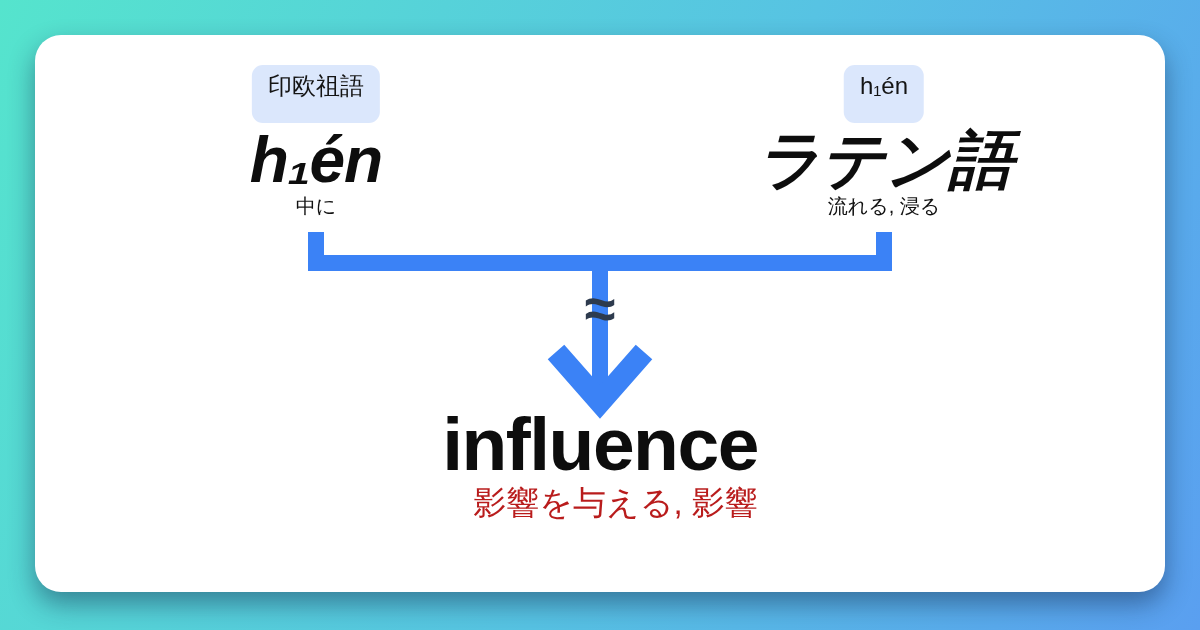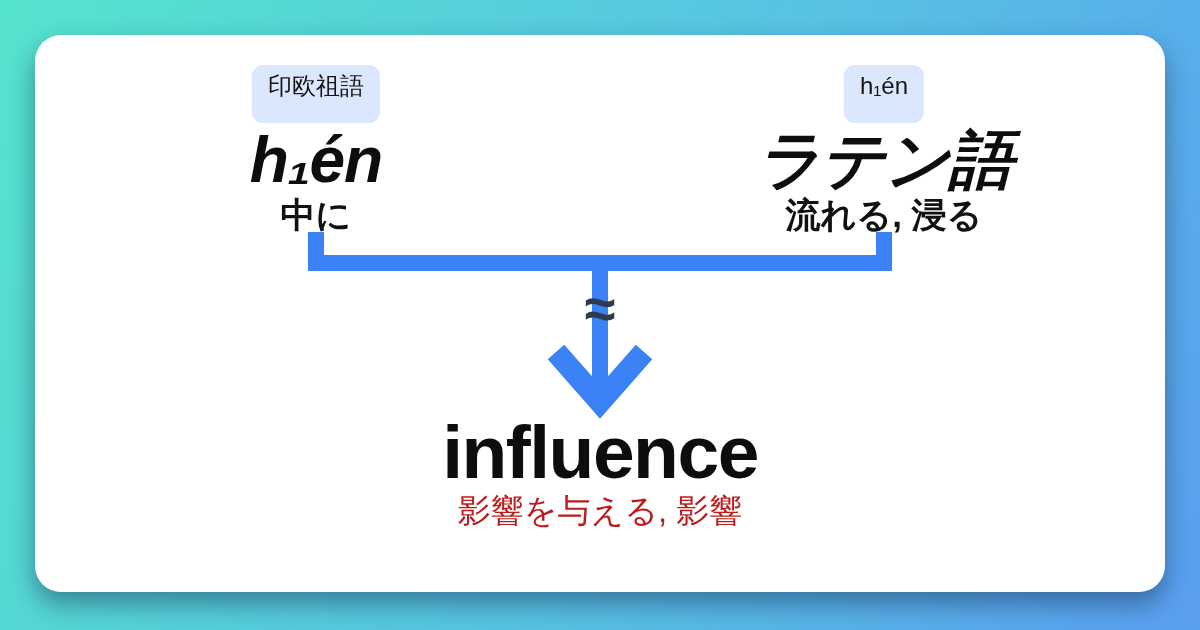--- a/index.html
+++ b/index.html
@@ -48,48 +48,46 @@
   .root-word {
     margin-top: 4px;
     font-size: 64px;
     font-weight: 800;
     letter-spacing: -1px;
     color: var(--ink);
     line-height: 1.05;
     font-style: italic;
   }
   .root-gloss {
-    font-size: 35px;
+    font-size: 20px;
     color: #111;
     line-height: 1.15;
     margin-top: 1px;
-    font-weight: bold;
   }
   .connector-svg {
     position: absolute;
     left: 0; top: 0;
     width: 1130px; height: 557px;
     pointer-events: none;
   }
   .approx {
     position: absolute;
     left: 565px; top: 246px;
     transform: translateX(-50%);
     font-size: 56px;
     font-weight: 800;
     line-height: 1;
     color: var(--approx);
   }
   .result {
     position: absolute;
     left: 565px; top: 372px;
     transform: translateX(-50%);
-    text-align: center;
+    text-align: right;
     white-space: nowrap;
-    margin-top: 8px;
   }
   .result-word {
     font-size: 75px;
     font-weight: 800;
     letter-spacing: -1.5px;
     color: var(--ink);
     line-height: 1;
   }
   .result-literal {
     margin-top: 12px;

